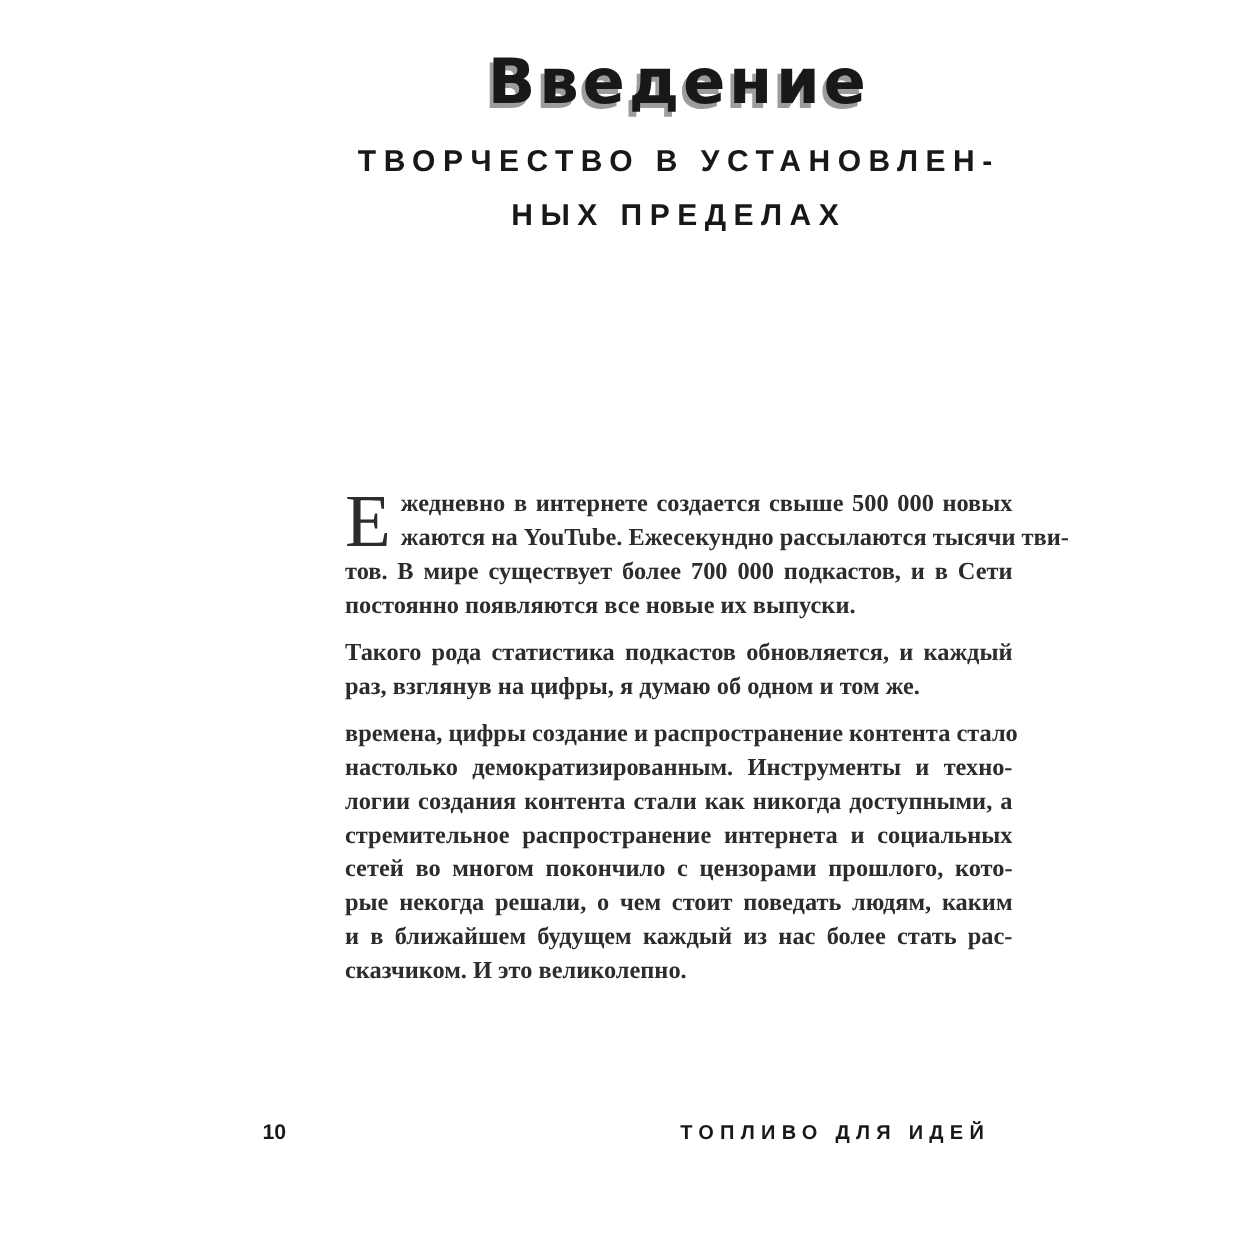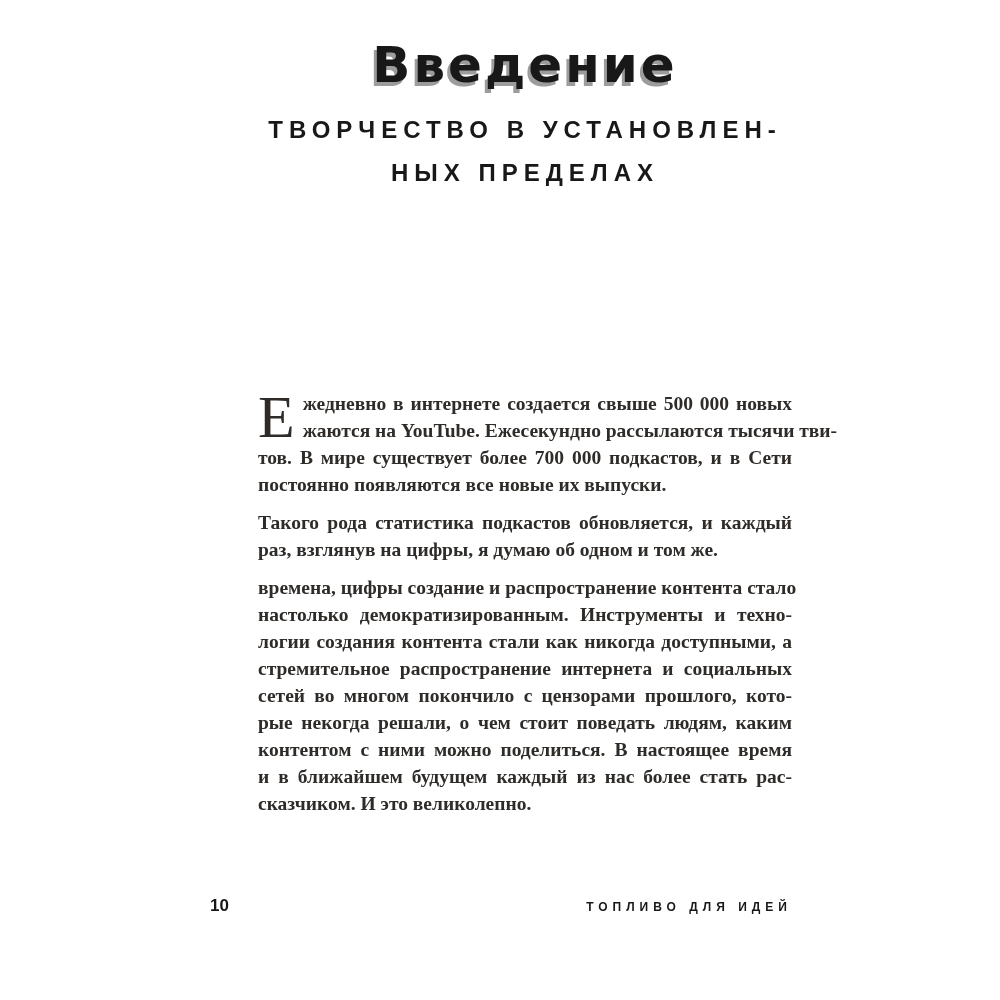--- a/index.html
+++ b/index.html
@@ -10,21 +10,21 @@
     color: var(--text, #2e2b28);
     position: relative;
     overflow: hidden;
   }
   .page {
     position: absolute;
     inset: 0;
   }
   .column {
     position: absolute;
-    left: 258px;
+    left: 276px;
     top: 0;
     width: 534px;
   }
   .chapter-title {
     margin-top: 36px;
     text-align: center;
     font-family: "DejaVu Sans", sans-serif;
     font-weight: 800;
     font-size: 50px;
     line-height: 58px;
@@ -87,21 +87,21 @@
     position: absolute;
     left: 210px;
     top: 0;
     font-size: 17px;
     line-height: 20px;
   }
   .running-title {
     position: absolute;
     right: 208px;
     top: 2px;
-    font-size: 12px;
+    font-size: 16px;
     line-height: 18px;
     letter-spacing: 5px;
     white-space: nowrap;
   }
 </style>
 </head>
 <body style="--bg: #ffffff; --text: #2e2b28; --heading: #181818; --title-shadow: #9c9c9c;">
 
 <div class="page">
   <div class="column">
@@ -122,21 +122,20 @@
           <div class="line">Такого рода статистика подкастов обновляется, и каждый</div>
           <div class="line last">раз, взглянув на цифры, я думаю об одном и том же.</div>
         </div>
         <div class="para">
           <div class="line">времена, цифры создание и распространение контента стало</div>
           <div class="line">настолько демократизированным. Инструменты и техно-</div>
           <div class="line">логии создания контента стали как никогда доступными, а</div>
           <div class="line">стремительное распространение интернета и социальных</div>
           <div class="line">сетей во многом покончило с цензорами прошлого, кото-</div>
           <div class="line">рые некогда решали, о чем стоит поведать людям, каким</div>
-          <div class="line">контентом с ними можно поделиться. В настоящее время</div>
           <div class="line">и в ближайшем будущем каждый из нас более стать рас-</div>
           <div class="line last">сказчиком. И это великолепно.</div>
         </div>
       </div>
   </div>
 
   <div class="footer">
     <span class="page-number">10</span>
     <span class="running-title">ТОПЛИВО ДЛЯ ИДЕЙ</span>
   </div>

